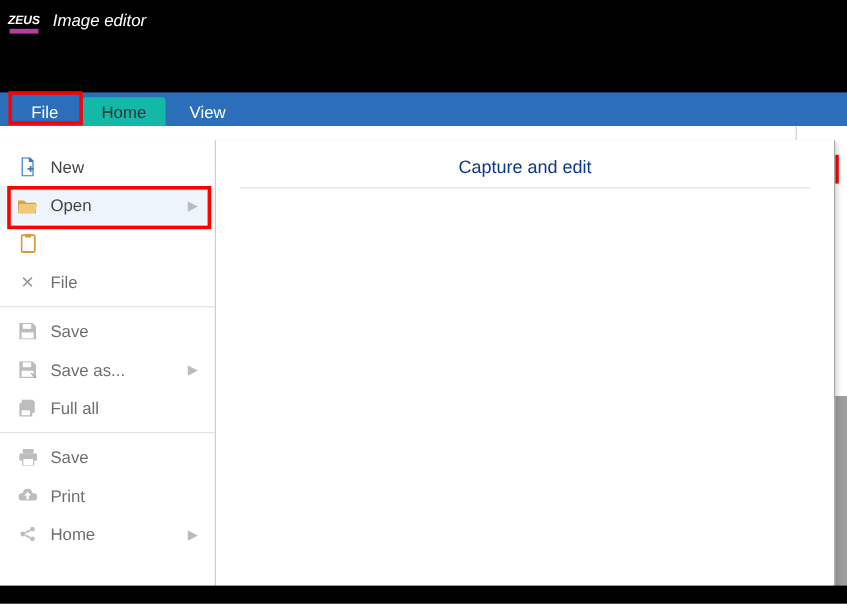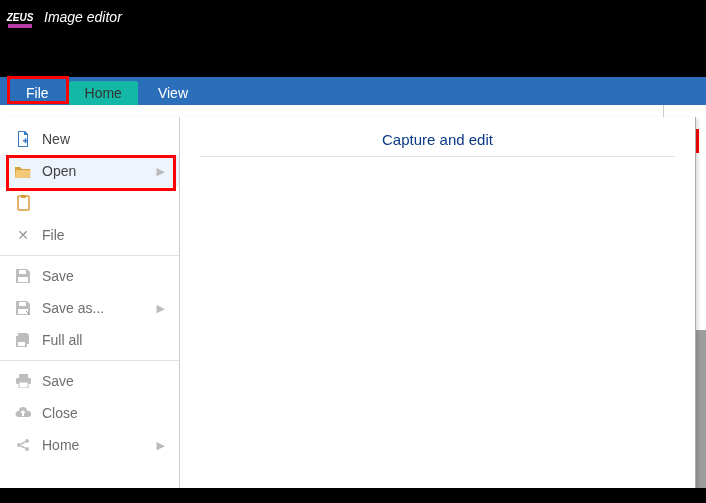--- a/index.html
+++ b/index.html
@@ -221,21 +221,21 @@
         <span>Save</span>
       </div>
 
       <div class="bs-item">
         <span class="ico">
           <svg width="16" height="12" viewBox="0 0 16 12">
               <path fill="#bdbdbd" d="M4 4a4 4 0 018 0 3 3 0 012 6H3a3 3 0 011-6z"></path>
               <path fill="#fff" d="M8 3l3 3H9v3H7V6H5z"></path>
             </svg>
         </span>
-        <span>Close</span>
+        <span>Print</span>
       </div>
 
       <div class="bs-item">
         <span class="ico">
           <svg width="14" height="14" viewBox="0 0 14 14">
               <circle cx="11" cy="3" r="2" fill="#bdbdbd"></circle>
               <circle cx="3" cy="7" r="2" fill="#bdbdbd"></circle>
               <circle cx="11" cy="11" r="2" fill="#bdbdbd"></circle>
               <path stroke="#bdbdbd" stroke-width="1.5" d="M9 4L5 6M5 8l4 2"></path>
             </svg>

